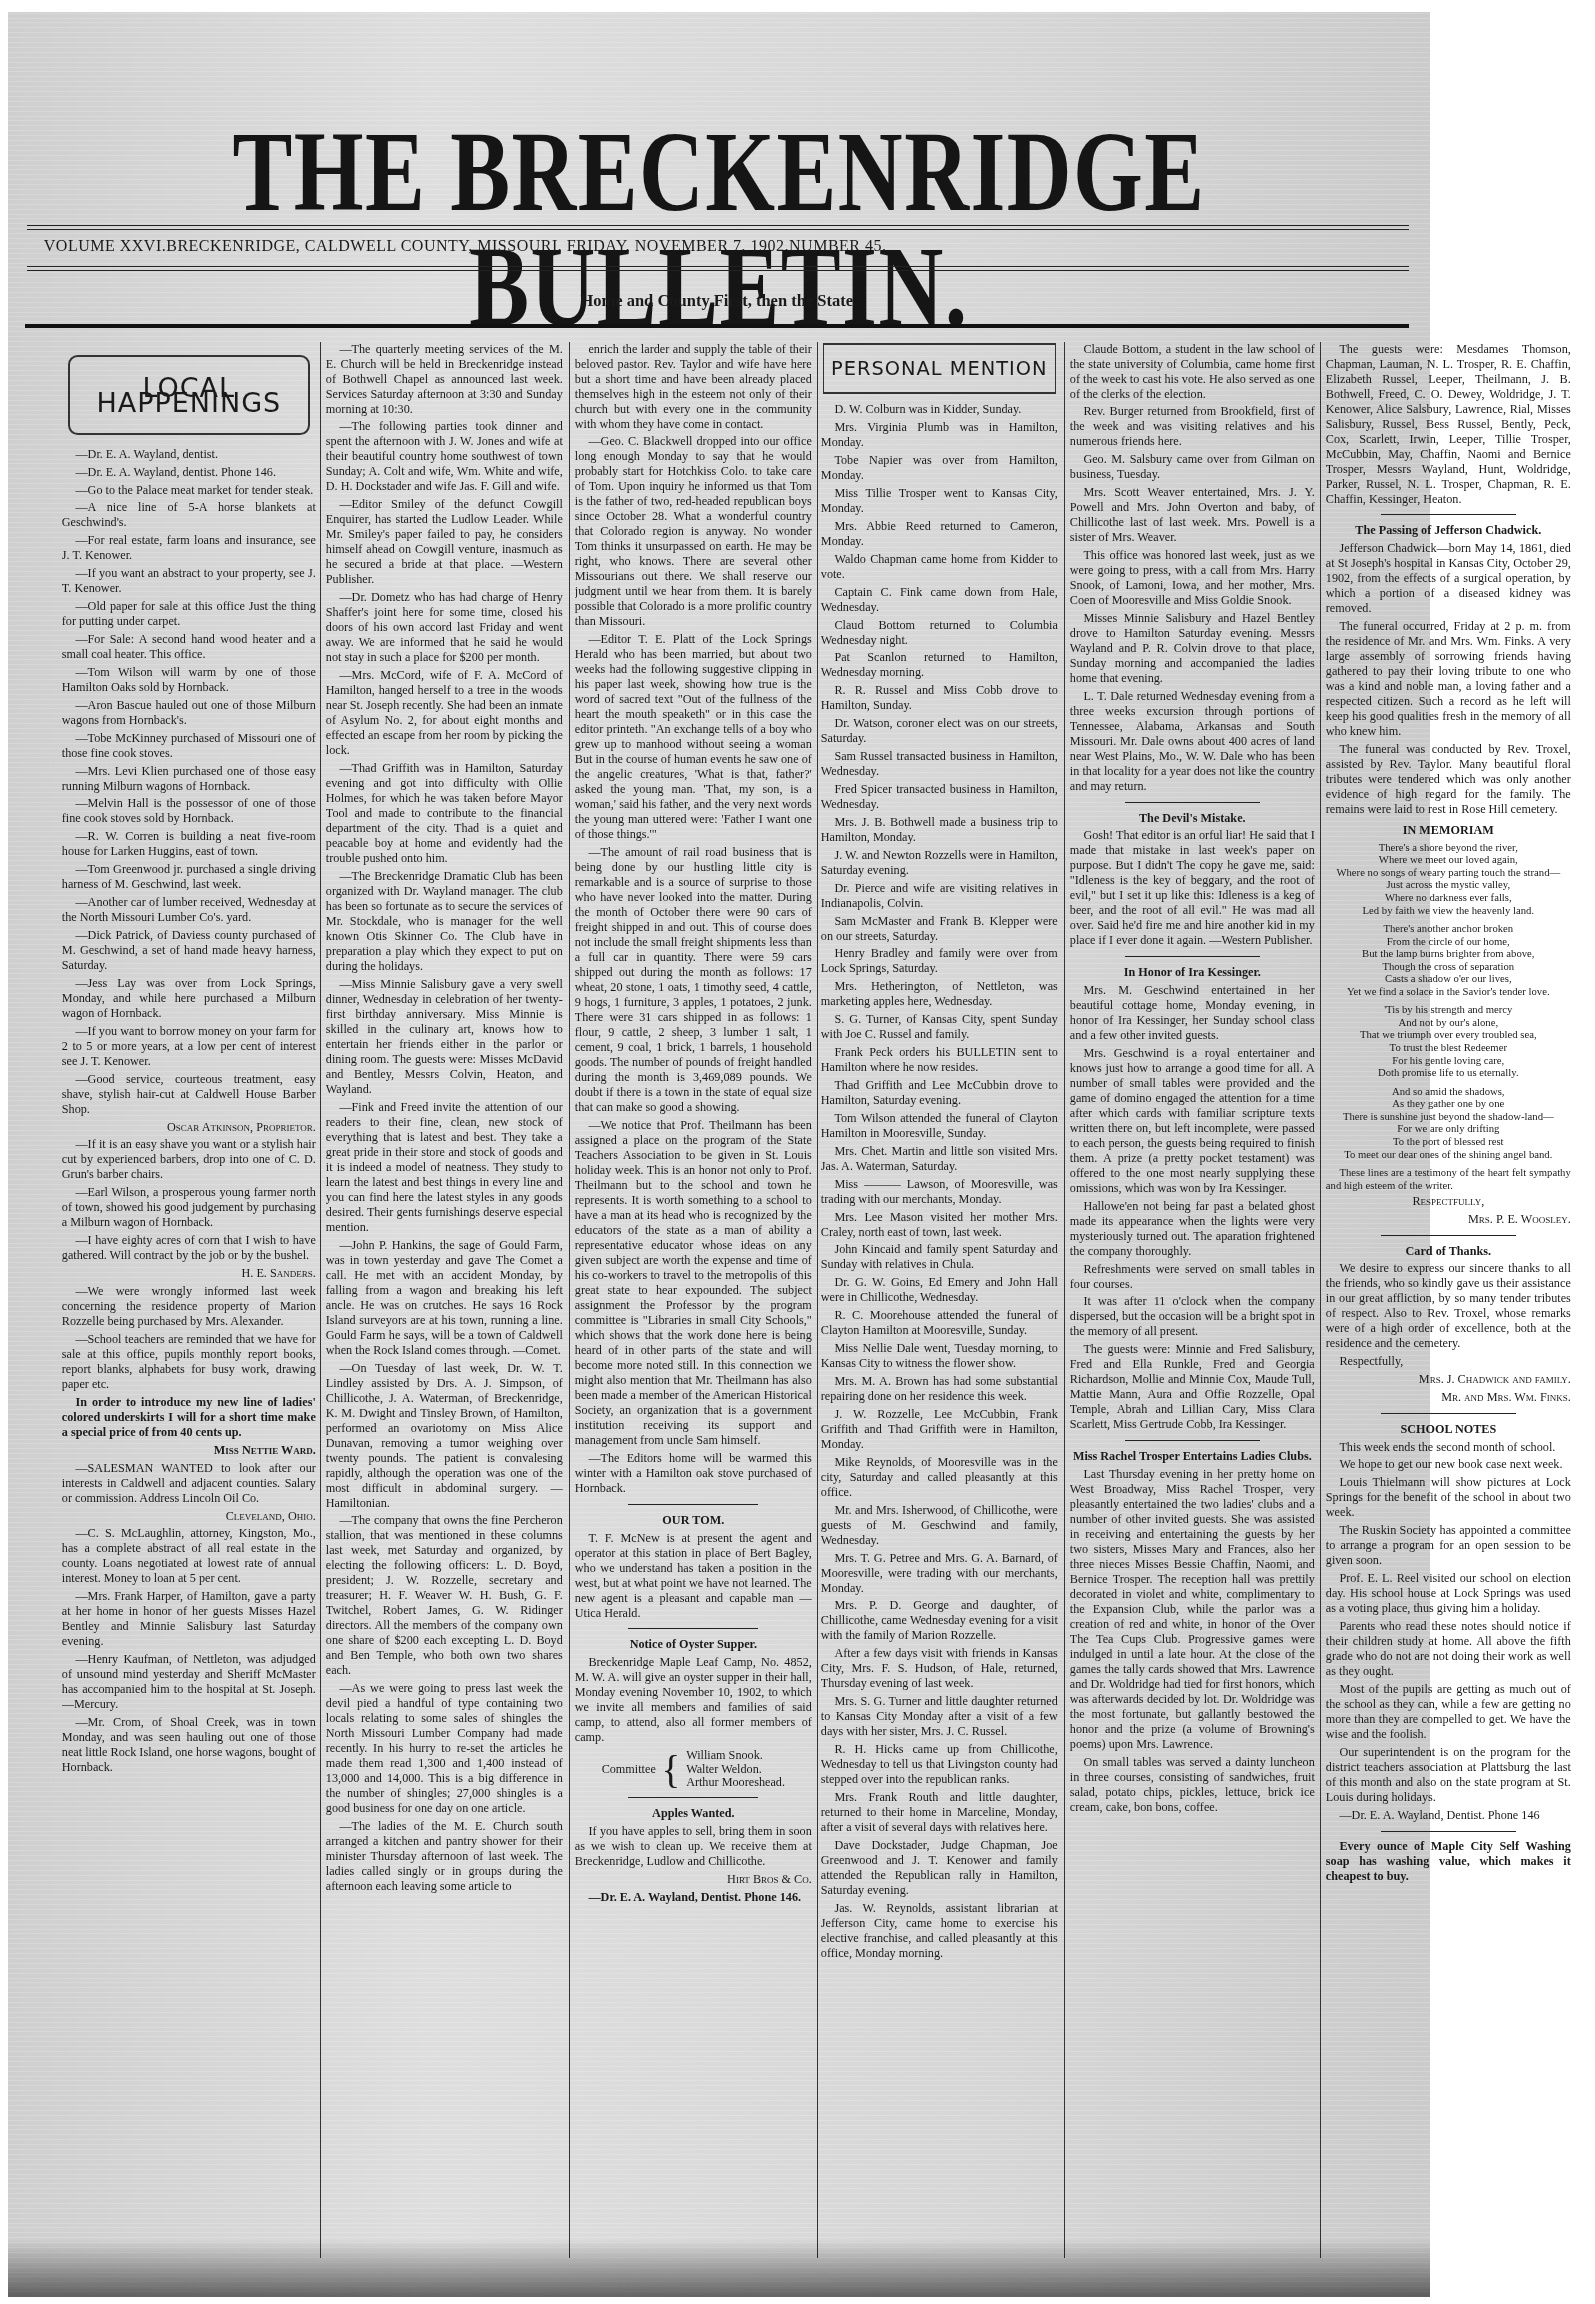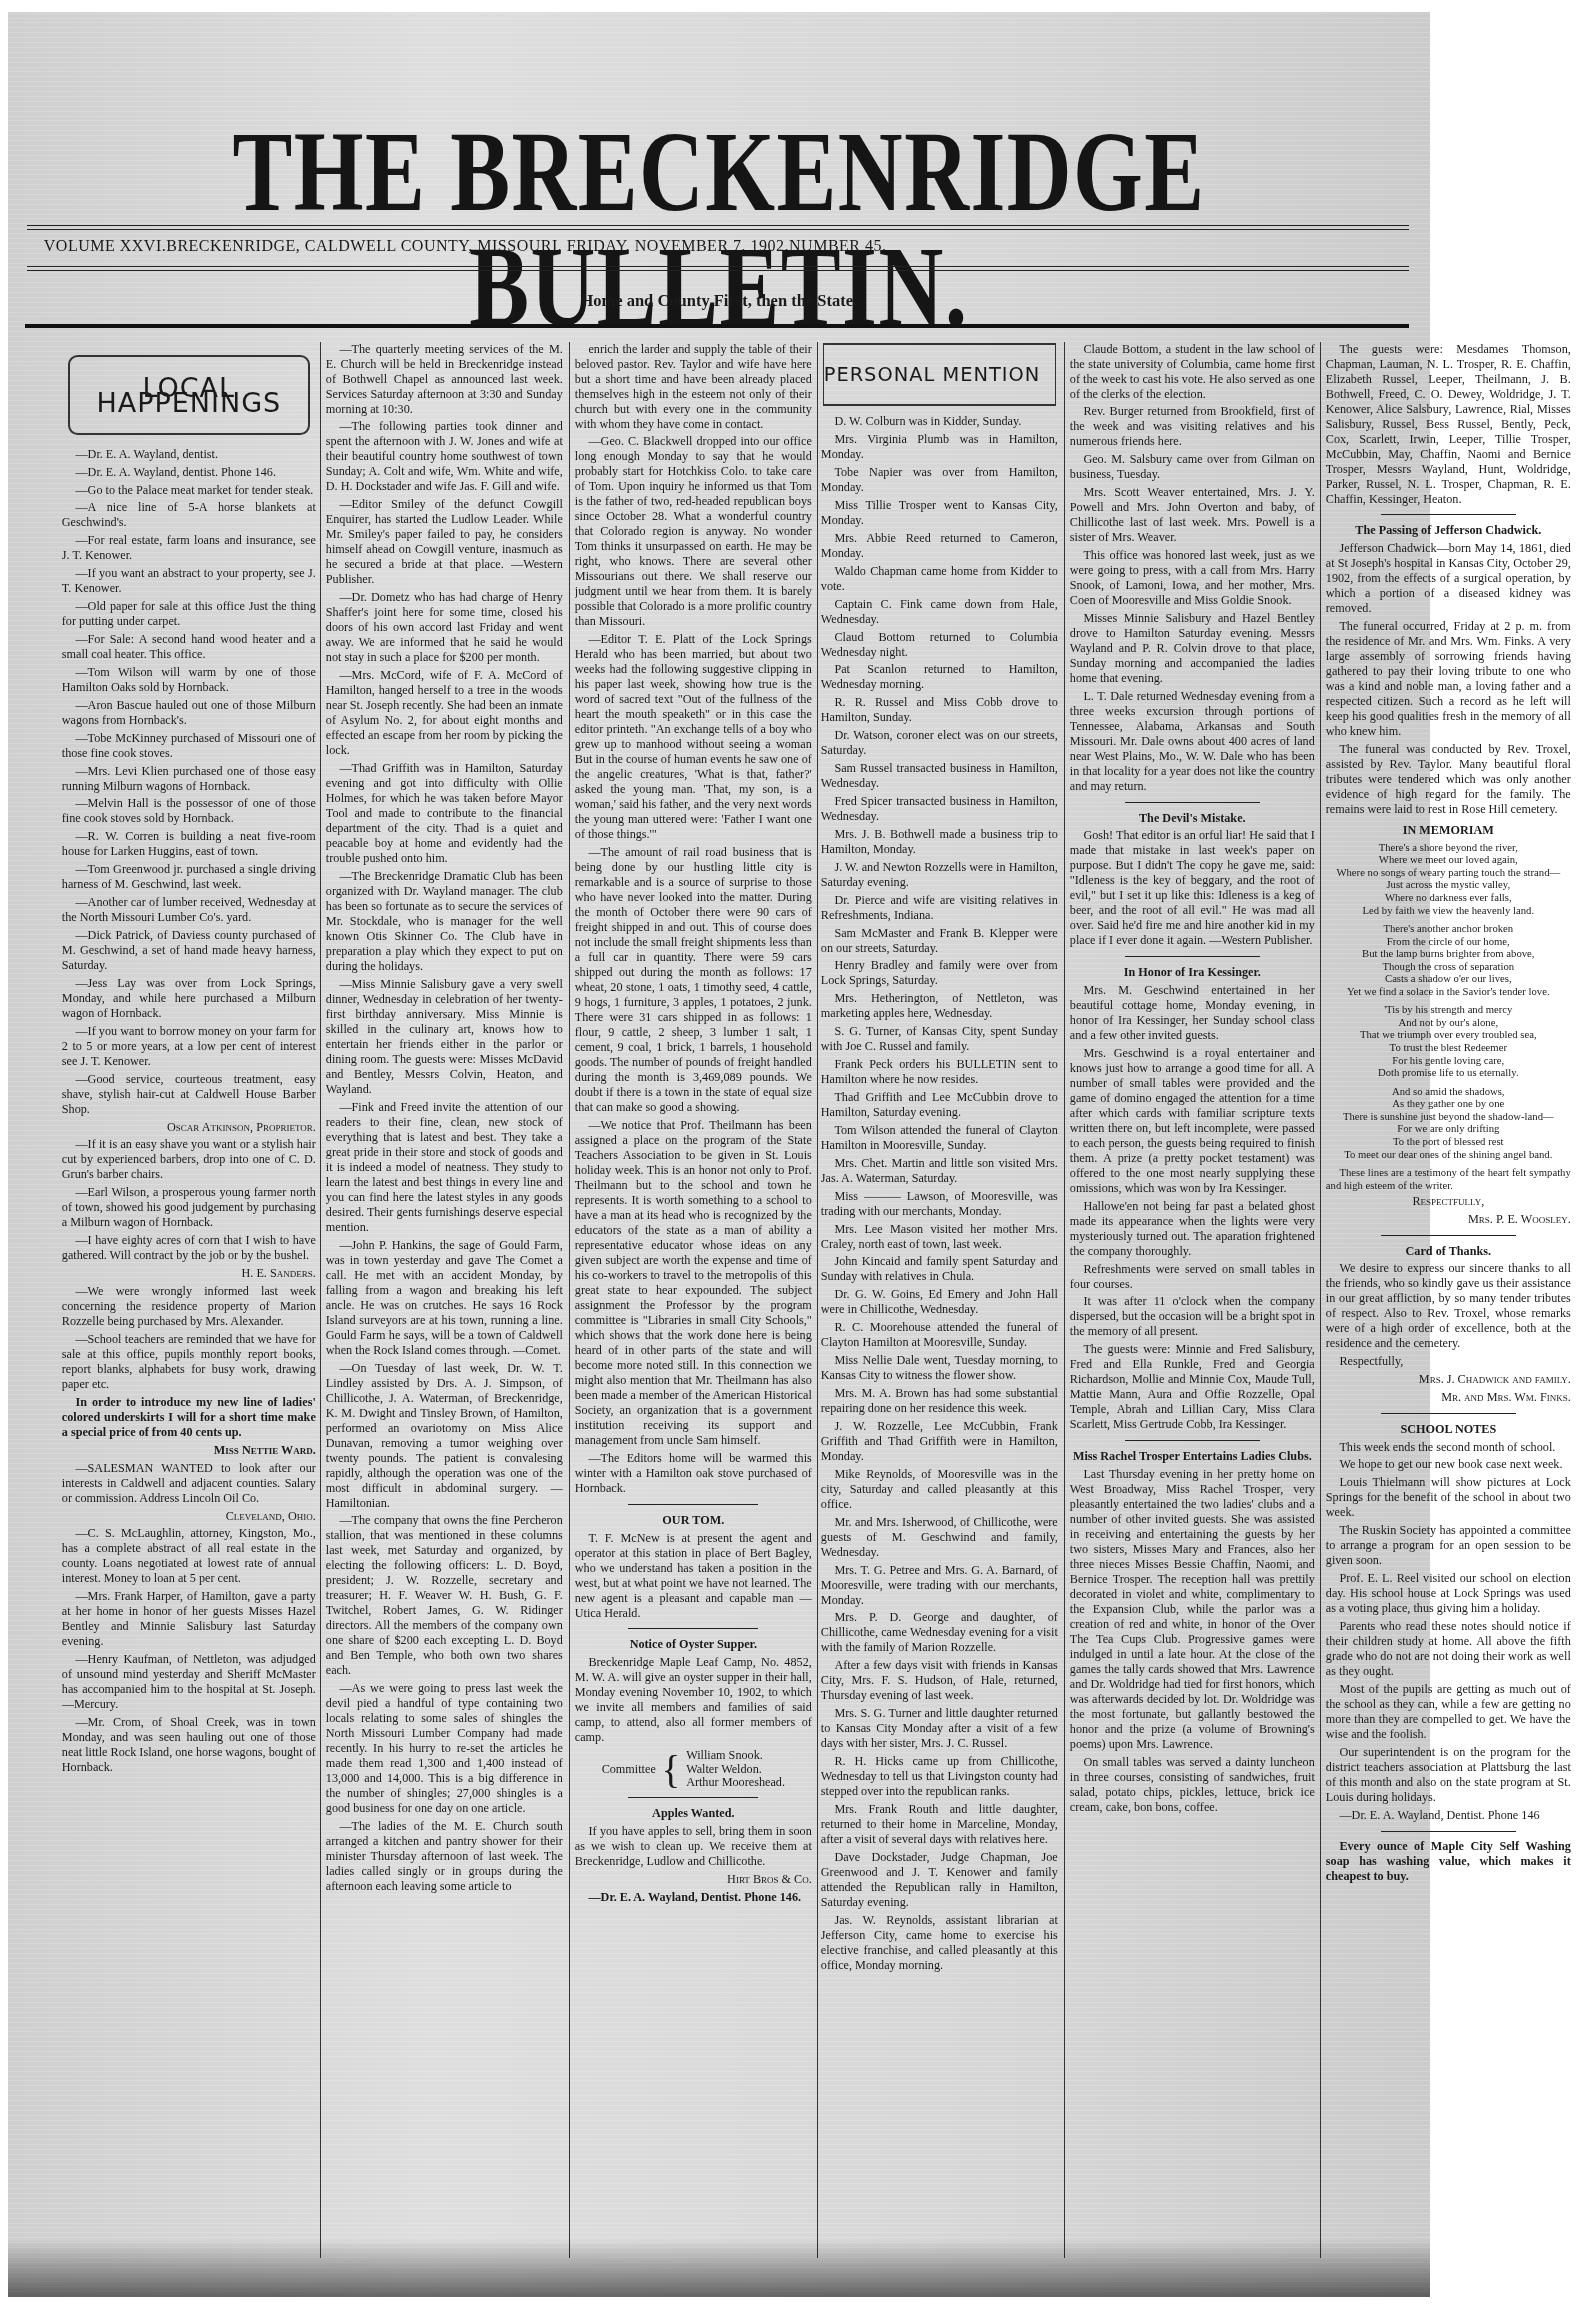--- a/index.html
+++ b/index.html
@@ -15,21 +15,21 @@
     font-size:16px;letter-spacing:0.5px;}
   .motto{position:absolute;left:0;right:0;top:279px;text-align:center;font-family:"Liberation Serif",serif;font-size:16.5px;font-weight:bold;}
   .thickrule{position:absolute;left:17.5px;right:21.3px;top:312px;height:4.9px;background:#111;}
   .col{position:absolute;top:330px;bottom:39px;font-family:"Liberation Serif",serif;font-size:12.2px;line-height:15px;text-align:justify;overflow:hidden;}
   .vline{position:absolute;top:330px;bottom:39px;width:0;border-left:1.5px solid #333;}
   .col p{margin:0 0 2.9px 0;text-indent:13.6px;}
   .col p.sig{text-align:right;font-variant:small-caps;text-indent:0;}
   .col p.bold{font-weight:bold;}
   .boxhead{margin:13.6px 5.8px 11.6px 5.8px;border:2.9px double #333;border-radius:9.7px;padding:23px 0;text-align:center;
     font-family:"DejaVu Sans",sans-serif;font-size:27px;letter-spacing:1px;}
-  .boxhead2{margin:1.9px 1.9px 7.8px 1.9px;border-top:2.9px double #333;border-bottom:2.9px double #333;border-left:1px solid #333;border-right:1px solid #333;padding:22px 0;text-align:left;
+  .boxhead2{margin:1.9px 1.9px 7.8px 1.9px;border-top:2.9px double #333;border-bottom:2.9px double #333;border-left:1px solid #333;border-right:1px solid #333;padding:16px 0;text-align:center;
     font-family:"DejaVu Sans",sans-serif;font-size:19.4px;letter-spacing:1px;}
   .sect{text-align:center;font-weight:bold;margin:5.8px 0 2.9px 0;font-size:12.2px;}
   .short-rule{width:55%;margin:7.8px auto;border-top:1.9px solid #222;}
   .poem{text-align:center;font-size:10.7px;line-height:12.6px;margin:0 0 5.8px 0;}
   .poem div{margin:0;}
   .committee{display:flex;justify-content:center;align-items:center;gap:5.8px;margin:3.9px 0;}
   .committee .brace{font-size:39px;line-height:39px;}
   .committee .names div{line-height:13.6px;}
   .wrapper{position:relative;width:1595px;height:2305px;}
 </style>
@@ -165,21 +165,21 @@
           <p>Waldo Chapman came home from Kidder to vote.</p>
           <p>Captain C. Fink came down from Hale, Wednesday.</p>
           <p>Claud Bottom returned to Columbia Wednesday night.</p>
           <p>Pat Scanlon returned to Hamilton, Wednesday morning.</p>
           <p>R. R. Russel and Miss Cobb drove to Hamilton, Sunday.</p>
           <p>Dr. Watson, coroner elect was on our streets, Saturday.</p>
           <p>Sam Russel transacted business in Hamilton, Wednesday.</p>
           <p>Fred Spicer transacted business in Hamilton, Wednesday.</p>
           <p>Mrs. J. B. Bothwell made a business trip to Hamilton, Monday.</p>
           <p>J. W. and Newton Rozzells were in Hamilton, Saturday evening.</p>
-          <p>Dr. Pierce and wife are visiting relatives in Refreshments, Indiana.</p>
+          <p>Dr. Pierce and wife are visiting relatives in Indianapolis, Colvin.</p>
           <p>Sam McMaster and Frank B. Klepper were on our streets, Saturday.</p>
           <p>Henry Bradley and family were over from Lock Springs, Saturday.</p>
           <p>Mrs. Hetherington, of Nettleton, was marketing apples here, Wednesday.</p>
           <p>S. G. Turner, of Kansas City, spent Sunday with Joe C. Russel and family.</p>
           <p>Frank Peck orders his BULLETIN sent to Hamilton where he now resides.</p>
           <p>Thad Griffith and Lee McCubbin drove to Hamilton, Saturday evening.</p>
           <p>Tom Wilson attended the funeral of Clayton Hamilton in Mooresville, Sunday.</p>
           <p>Mrs. Chet. Martin and little son visited Mrs. Jas. A. Waterman, Saturday.</p>
           <p>Miss ——— Lawson, of Mooresville, was trading with our merchants, Monday.</p>
           <p>Mrs. Lee Mason visited her mother Mrs. Craley, north east of town, last week.</p>

